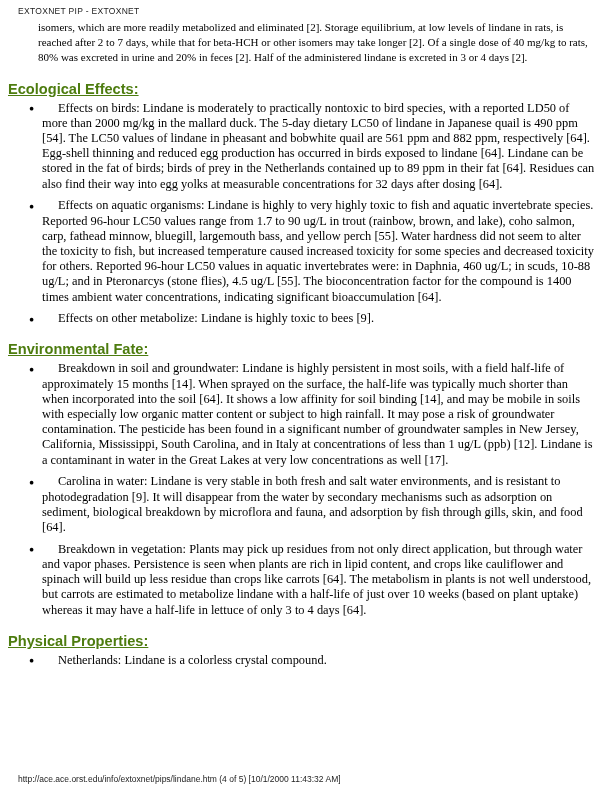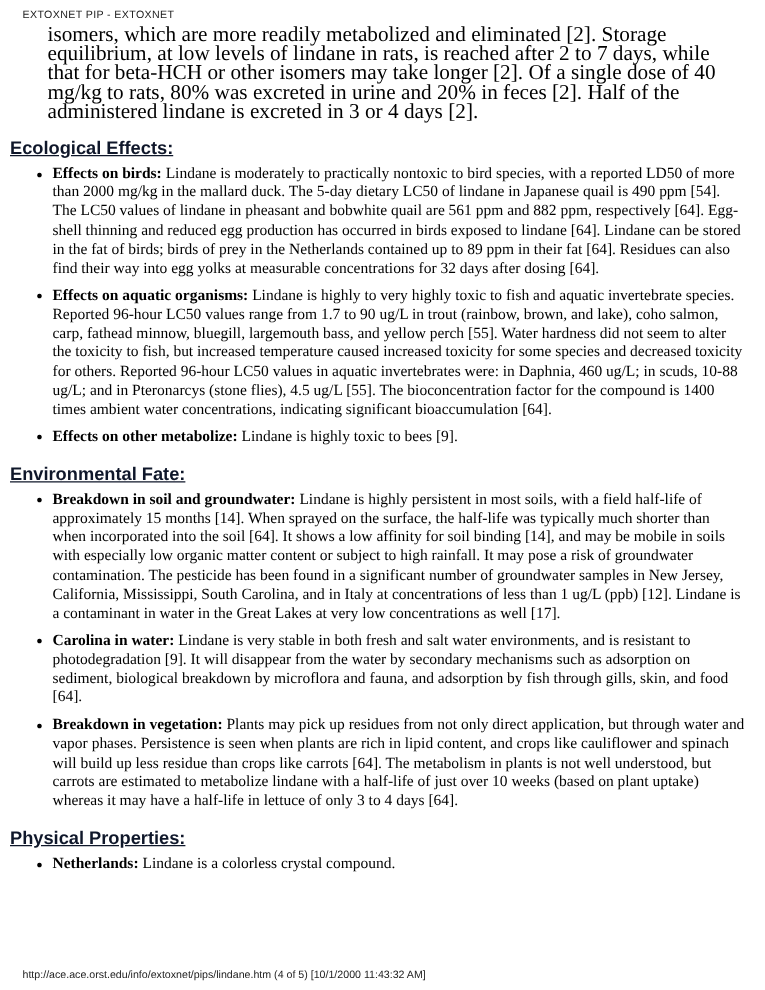--- a/index.html
+++ b/index.html
@@ -21,47 +21,47 @@
     position: absolute; bottom: 8px; left: 18px;
     font-family: "Liberation Sans", sans-serif;
     font-size: 8.5px; color: #222222;
   }
   .content {
     position: absolute; top: 20px; left: 8px; right: 16px;
   }
   .intro {
     margin: 0 0 0 30px;
     max-width: 552px;
-    font-size: 17px; line-height: 15.2px;
+    font-size: 11px; line-height: 15.2px;
   }
   h2 {
     font-family: "Liberation Sans", sans-serif;
     font-size: 14.6px; font-weight: bold;
     text-decoration: underline;
     line-height: 18px;
     margin: 14px 0 0 0;
-    color: #0f172a;
+    color: #4d7c0f;
   }
   ul {
     list-style: none;
     margin: 3px 0 0 0; padding: 0;
   }
   li {
     position: relative;
     margin: 0 0 6.5px 0;
     padding-left: 34px;
     font-size: 12.4px; line-height: 15.2px;
     max-width: 554px;
   }
   li::before {
     content: "\25CF";
     position: absolute; left: 21px; top: 0.5px;
     font-size: 8.5px;
   }
-  .lbl { font-weight: bold; }
+  .lbl { font-weight: normal; margin-left: 16px; }
 </style>
 </head>
 <body>
 
 <div class="page">
 
   <div class="page-header">EXTOXNET PIP - EXTOXNET</div>
 
   <div class="content">
 

